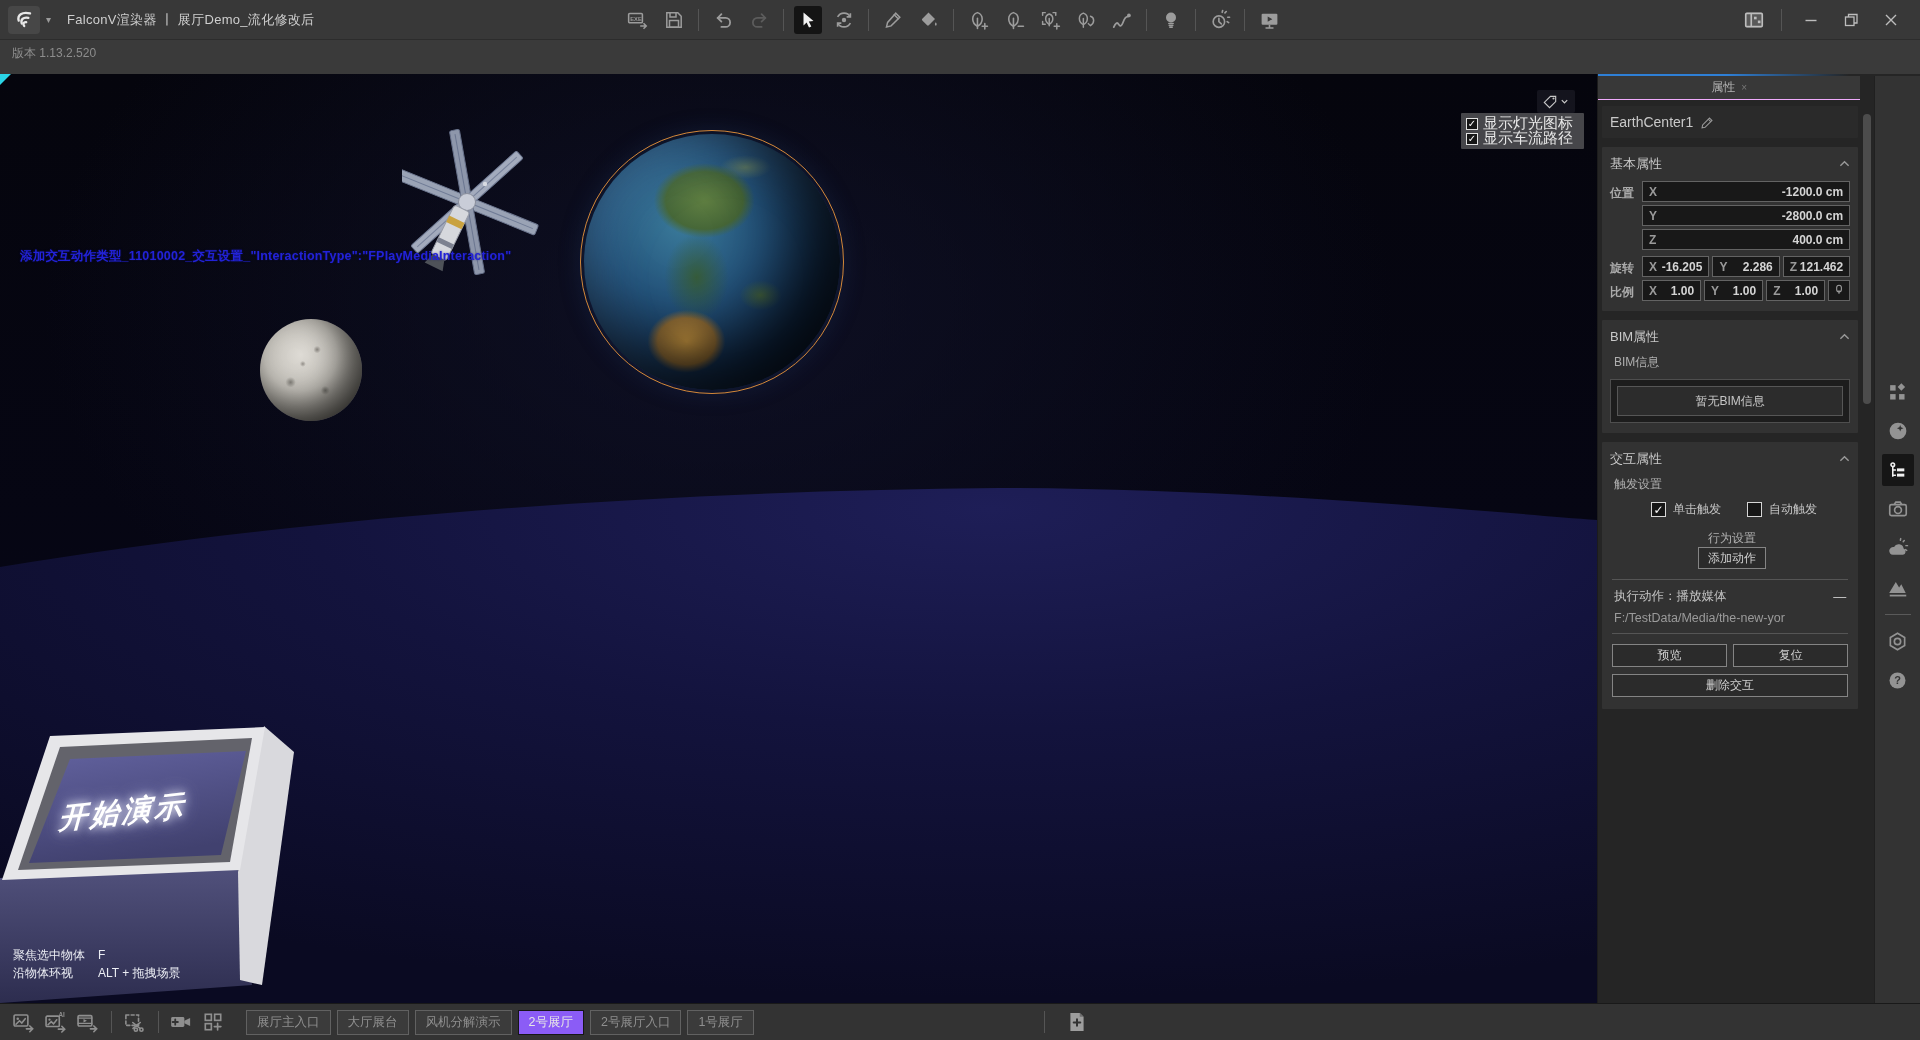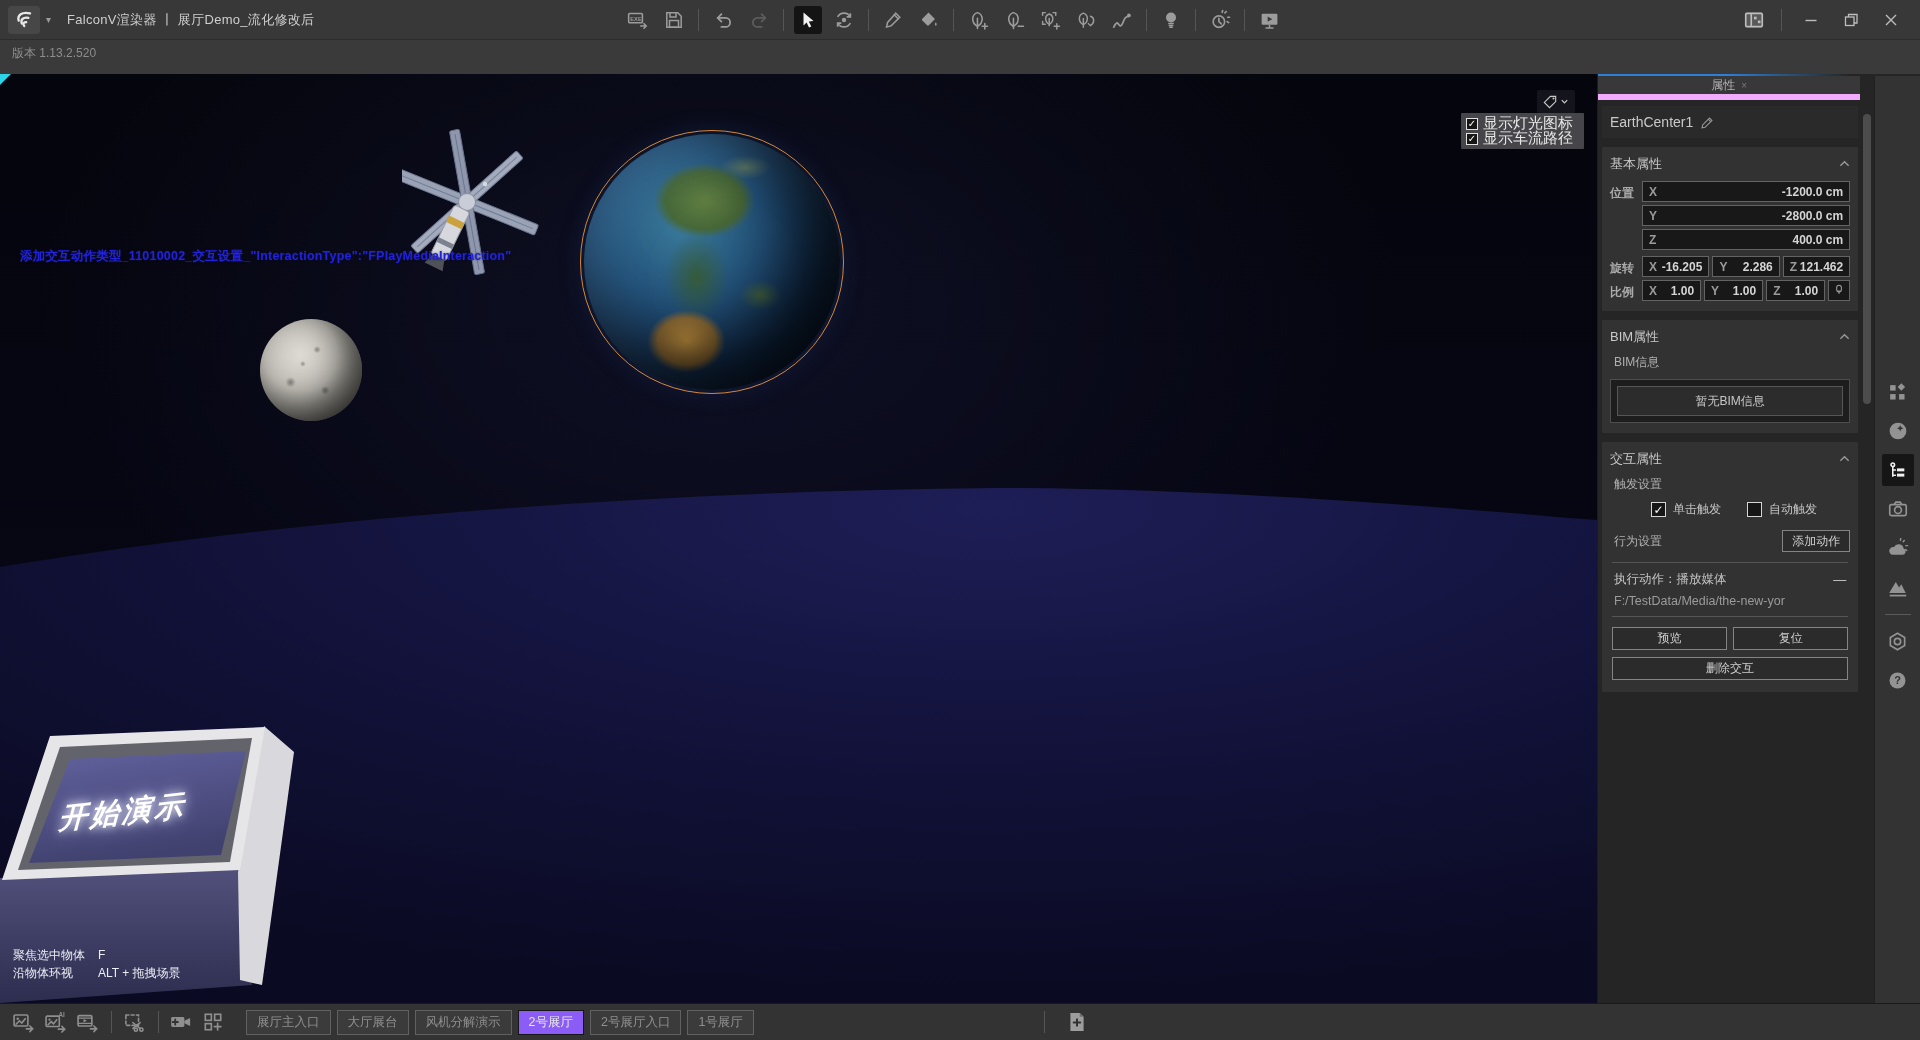--- a/index.html
+++ b/index.html
@@ -86,21 +86,21 @@
   .cb { width:12px; height:12px; background:#161616; border:1.5px solid #e2e2e2; display:flex;
     align-items:center; justify-content:center; margin-right:5px; flex:0 0 auto; }
   .cb.checked::after { content:"✓"; color:#fff; font-size:10px; font-weight:bold; line-height:1; }
 
   
   .rightside { position:absolute; left:1597px; top:74px; width:323px; height:929px; background:#252525;
     border-left:1px solid #1c1c1c; display:flex; flex-direction:column; }
   .accent-line { height:2px; background:linear-gradient(to right,#2e7fd6 0%,#2e7fd6 40%,rgba(46,127,214,0) 78%); }
   .panel-wrap { display:flex; flex:1; min-height:0; }
   .panel-col { width:263px; display:flex; flex-direction:column; }
-  .panel-tabbar { height:24px; background:#383838; border-bottom:6px solid #f0abfc; display:flex;
+  .panel-tabbar { height:24px; background:#383838; border-bottom:1px solid #f0abfc; display:flex;
     align-items:center; justify-content:center; color:#b3b3b3; font-size:12px; }
   .tab-close { color:#777; font-size:10px; margin-left:6px; }
   .panel-content { flex:1; padding:6px 2px 0 4px; }
   .card { background:#323232; margin-bottom:9px; padding:8px 8px 10px 8px; border-radius:1px; }
   .card.header-card { background:#2a2a2a; padding:8px; display:flex; align-items:center; }
   .obj-name { color:#c9c9c9; font-size:14px; }
   .edit-ic { margin-left:8px; color:#9a9a9a; }
   .sec-title-row { display:flex; justify-content:space-between; align-items:center; margin-bottom:8px; }
   .sec-title { color:#c9c9c9; font-size:13px; }
   .chev { color:#9a9a9a; }
@@ -116,21 +116,21 @@
   .link-box { background:#181818; border:1px solid #636363; width:22px; height:21px; display:flex;
     align-items:center; justify-content:center; color:#9a9a9a; flex:0 0 auto; }
   .sub-label { color:#b0b0b0; font-size:12px; margin:2px 0 8px 4px; }
   .bim-box { background:#1d1d1d; border:1px solid #4e4e4e; padding:6px; }
   .bim-inner { background:#2c2c2c; border:1px solid #565656; height:30px; display:flex; align-items:center;
     justify-content:center; color:#c6c6c6; font-size:12px; }
   .trig-row { display:flex; align-items:center; margin:2px 0 12px 4px; color:#c4c4c4; font-size:12px;padding-left:37px; }
   .trig-row .cb { width:15px; height:15px; margin-right:7px; border-color:#d6d6d6; }
   .trig-row .cb.checked::after { font-size:12px; }
   .trig-gap { width:26px; }
-  .behave-row { display:flex; align-items:center; justify-content:space-between; margin:0 0 10px 4px; }
+  .behave-row { display:flex; align-items:center; justify-content:space-between; margin:0 0 10px 4px;flex-direction:column; }
   .behave-label { color:#b0b0b0; font-size:12px; }
   .btn { background:#2b2b2b; border:1px solid #848484; color:#cfcfcf; font-size:12px; display:flex;
     align-items:center; justify-content:center; }
   .btn.small { height:22px; padding:0 9px; }
   .divider-h { height:1px; background:#555; margin:8px 2px; }
   .action-row { display:flex; align-items:center; justify-content:space-between; margin:4px 4px 2px 4px; }
   .action-text { color:#c4c4c4; font-size:12.5px; }
   .action-collapse { color:#cfcfcf; font-size:13px; }
   .media-path { color:#9b9b9b; font-size:12.5px; margin:6px 0 2px 4px; white-space:nowrap; overflow:hidden; }
   .btn-pair { display:flex; gap:6px; margin:10px 2px 0 2px; }

